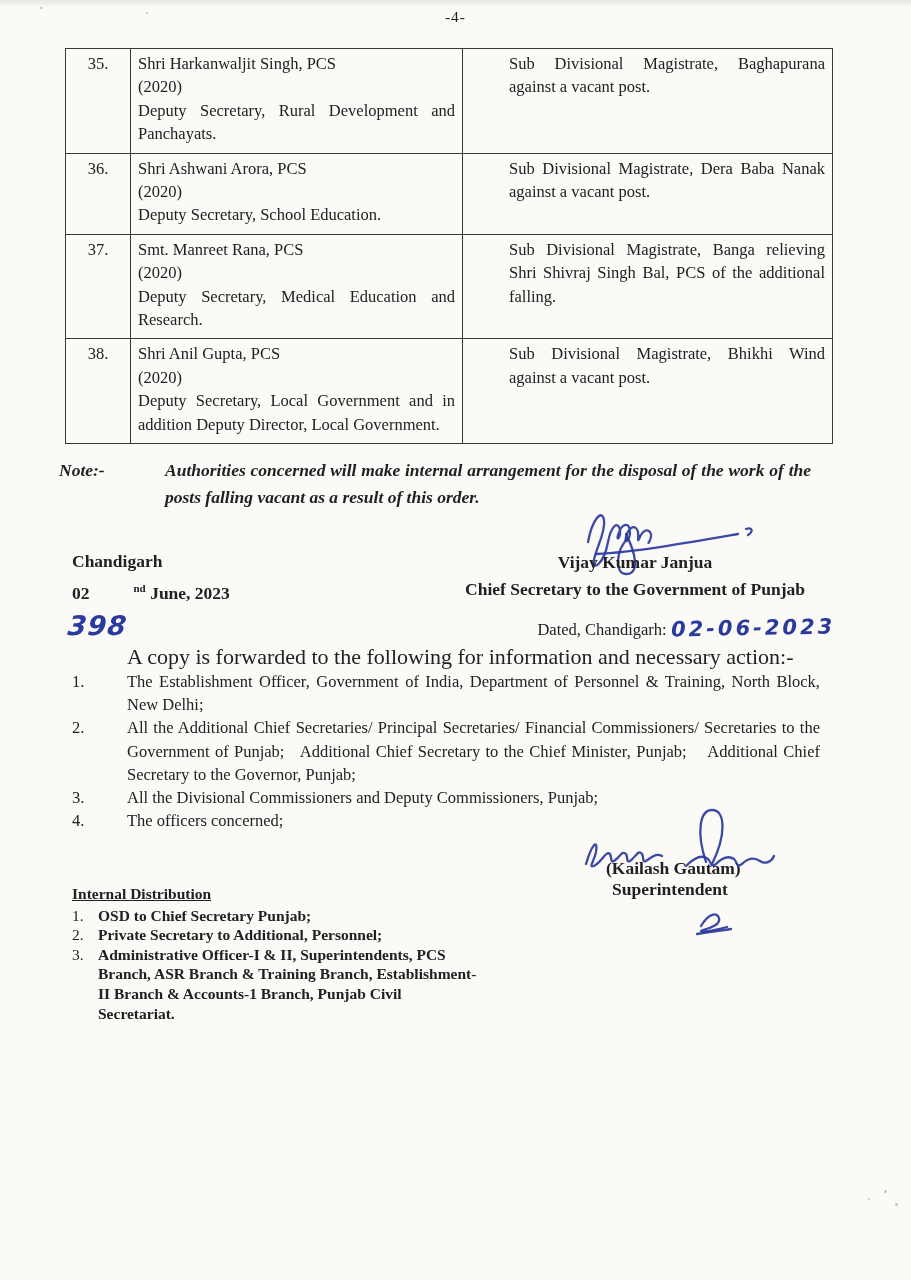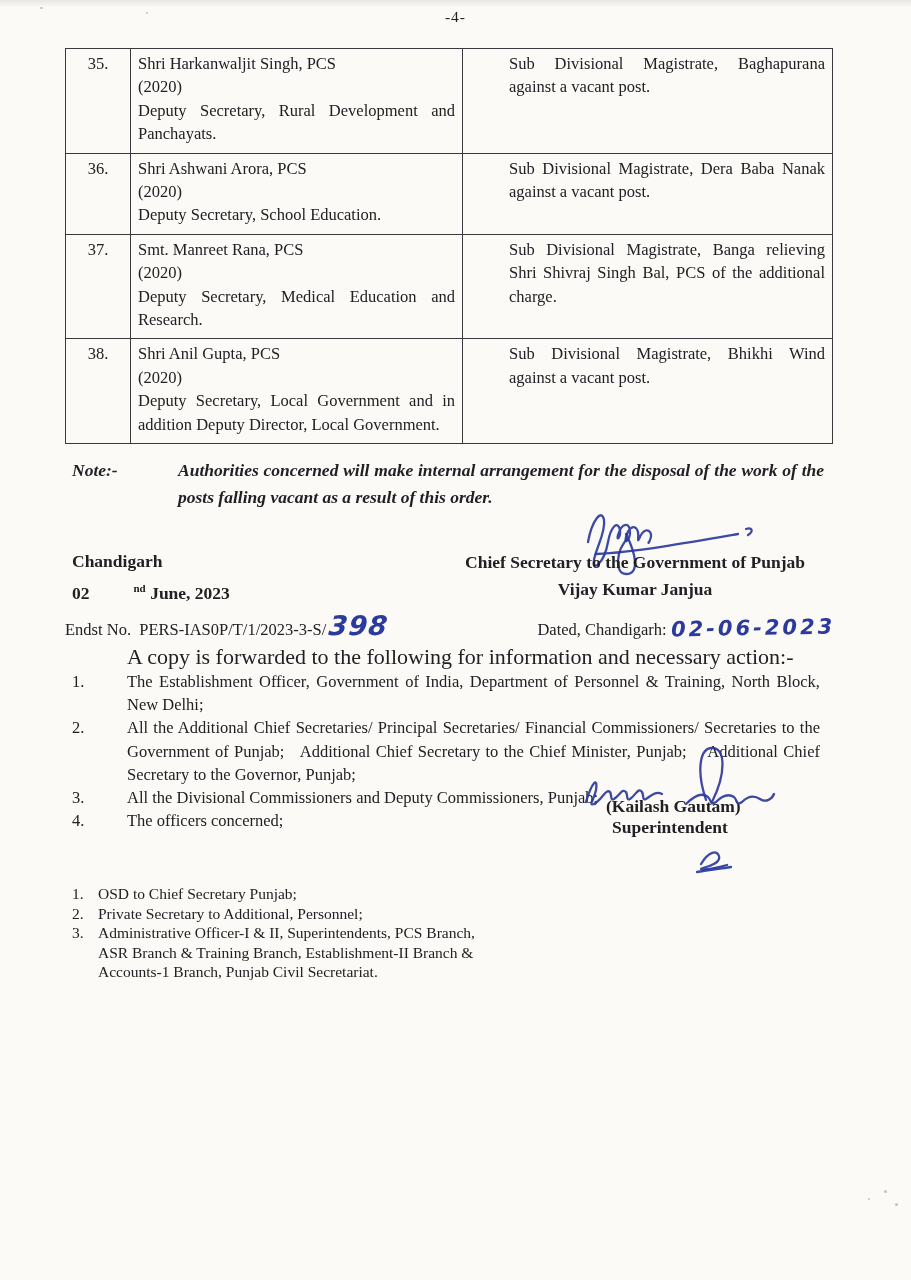--- a/index.html
+++ b/index.html
@@ -19,21 +19,21 @@
     border-collapse:collapse; table-layout:fixed; }
   .doc-table td { border:1.6px solid #3a383c; vertical-align:top;
     padding:3px 7px 7px 7px; font-size:16.5px; line-height:23.4px;margin-top:13px; }
   td.c-sn { width:65px; text-align:center; padding-left:2px; padding-right:2px; }
   td.c-officer { width:332px; }
   td.c-posting { width:370px; text-align:justify;padding-left:46px; }
   .cell-line { display:block; }
   .cell-desig { display:block; text-align:justify; }
 
   
-  .note { position:absolute; left:72px; top:457px; width:752px; display:flex;
+  .note { position:absolute; left:59px; top:457px; width:752px; display:flex;
     font-weight:bold; font-style:italic; font-size:17.5px; line-height:26.5px; }
   .note-label { width:106px; flex:none; }
   .note-text { flex:1; text-align:justify; }
 
   
   .place-date { position:absolute; left:72px; top:548px; font-weight:bold;
     font-size:17.5px; line-height:27px;font-family:Liberation Serif, serif; }
   .place-date sup { font-size:11px;margin-left:44px; }
   .signatory { position:absolute; left:452px; top:549px; width:366px;
     text-align:center; font-weight:bold; font-size:17.5px; line-height:26.5px; }
@@ -55,32 +55,32 @@
   .copy-line { position:absolute; left:127px; top:644px; font-size:22px; }
 
   
   .fwd-list { position:absolute; left:72px; top:670px; width:748px;
     font-size:16.5px; line-height:23.2px; }
   .fwd-item { display:flex; }
   .fwd-no { width:55px; flex:none; }
   .fwd-text { flex:1; text-align:justify; }
 
   
-  .sig2-block { position:absolute; left:578px; top:744px; width:230px; }
+  .sig2-block { position:absolute; left:578px; top:806px; width:230px; }
   .sig2-name { font-weight:bold; font-size:17.5px; margin:52px 0 0 28px; }
   .sig2-title { font-weight:bold; font-size:17.5px; margin-left:34px; }
 
   
   .internal { position:absolute; left:72px; top:884px; width:408px;
     font-size:15.5px; line-height:19.6px; }
   .internal-title { font-weight:bold; text-decoration:underline;
     margin-bottom:2px; }
   .int-item { display:flex; }
   .int-no { width:26px; flex:none; }
-  .int-text { flex:1; }
+  .int-text { flex:1;font-weight:bold; }
 
   
   .speck { position:absolute; background:#9a968e; border-radius:50%;
     opacity:.55; }
 </style>
 </head>
 <body>
 
 <div class="page-number">-4-</div>
 
@@ -104,21 +104,21 @@
       </td>
       <td class="c-posting">Sub Divisional Magistrate, Dera Baba Nanak against a vacant post.</td>
     </tr>
     <tr>
       <td class="c-sn">37.</td>
       <td class="c-officer">
         <span class="cell-line">Smt. Manreet Rana, PCS</span>
         <span class="cell-line">(2020)</span>
         <span class="cell-desig">Deputy Secretary, Medical Education and Research.</span>
       </td>
-      <td class="c-posting">Sub Divisional Magistrate, Banga relieving Shri Shivraj Singh Bal, PCS of the additional charge.</td>
+      <td class="c-posting">Sub Divisional Magistrate, Banga relieving Shri Shivraj Singh Bal, PCS of the additional falling.</td>
     </tr>
     <tr>
       <td class="c-sn">38.</td>
       <td class="c-officer">
         <span class="cell-line">Shri Anil Gupta, PCS</span>
         <span class="cell-line">(2020)</span>
         <span class="cell-desig">Deputy Secretary, Local Government and in addition Deputy Director, Local Government.</span>
       </td>
       <td class="c-posting">Sub Divisional Magistrate, Bhikhi Wind against a vacant post.</td>
     </tr>
@@ -136,27 +136,26 @@
   <path d="M22 62 C62 60 118 50 164 42"></path>
   <path d="M172 37 C178 35 180 39 174 43"></path>
 </svg>
 
 <div class="place-date">
   <div>Chandigarh</div>
   <div><span>02</span><sup>nd</sup><span> June, 2023</span></div>
 </div>
 
 <div class="signatory">
+  <div>Vijay Kumar Janjua</div>
   <div>Chief Secretary to the Government of Punjab</div>
-  <div>Vijay Kumar Janjua</div>
 </div>
 
 <div class="endst-row">
   <span class="endst-left">
-    <span>Endst No.&nbsp; PERS-IAS0P/T/1/2023-3-S/</span>
     <span class="hand hand-no">398</span>
   </span>
   <span class="endst-right">
     <span>Dated, Chandigarh:</span>
     <span class="hand hand-date">02-06-2023</span>
   </span>
 </div>
 
 <div class="copy-line">A copy is forwarded to the following for information and necessary action:-</div>
 
@@ -187,20 +186,21 @@
   </svg>
   <div class="sig2-name">(Kailash Gautam)</div>
   <div class="sig2-title">Superintendent</div>
   <svg class="sig" style="left:115px; top:103px; position:absolute;" width="42" height="28" viewBox="0 0 42 28">
     <path d="M8 17 C16 4 24 3 26 9 C28 15 18 19 10 21 C4 23 12 24 34 18"></path>
     <path d="M4 25 C14 23 26 22 38 20"></path>
   </svg>
 </div>
 
 <div class="internal">
+  <div class="internal-title">Internal Distribution</div>
   <div class="int-item">
     <span class="int-no">1.</span>
     <span class="int-text">OSD to Chief Secretary Punjab;</span>
   </div>
   <div class="int-item">
     <span class="int-no">2.</span>
     <span class="int-text">Private Secretary to Additional, Personnel;</span>
   </div>
   <div class="int-item">
     <span class="int-no">3.</span>

